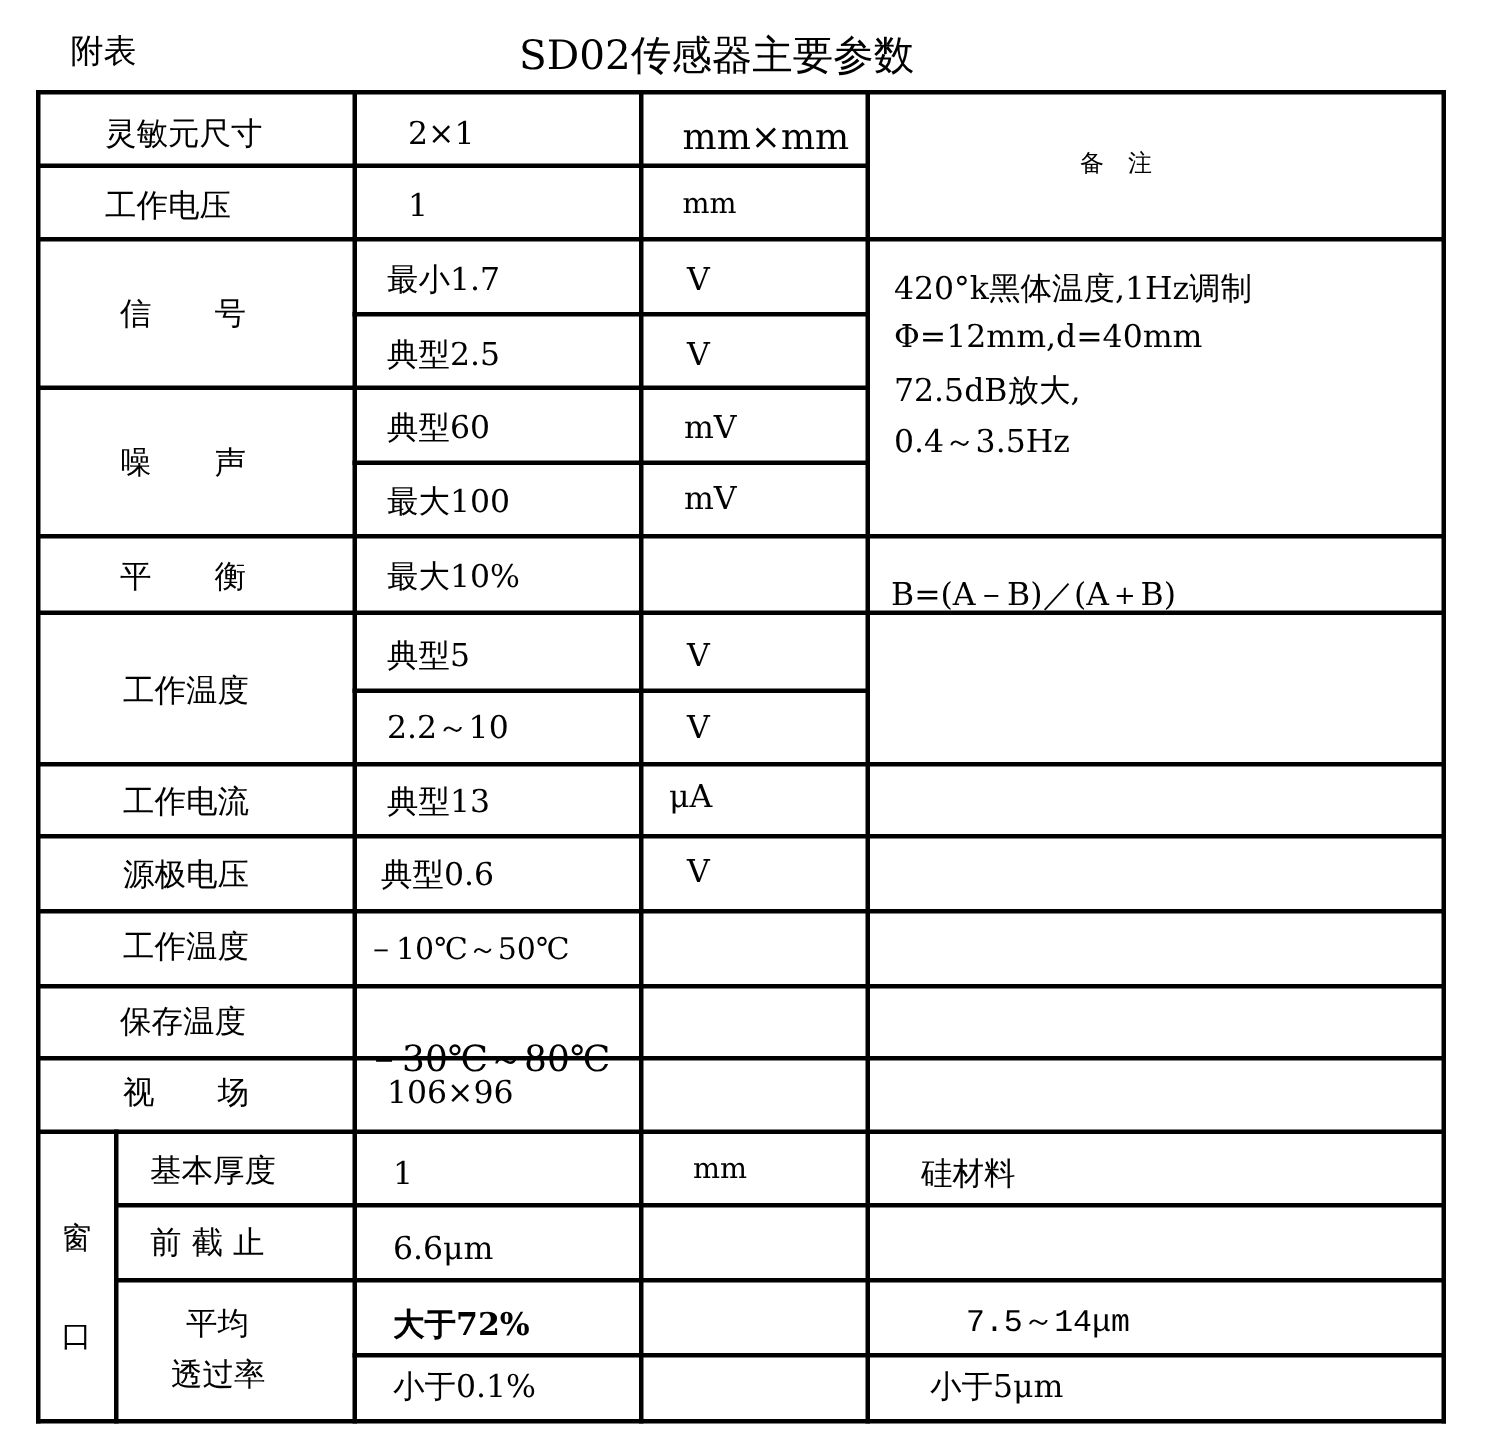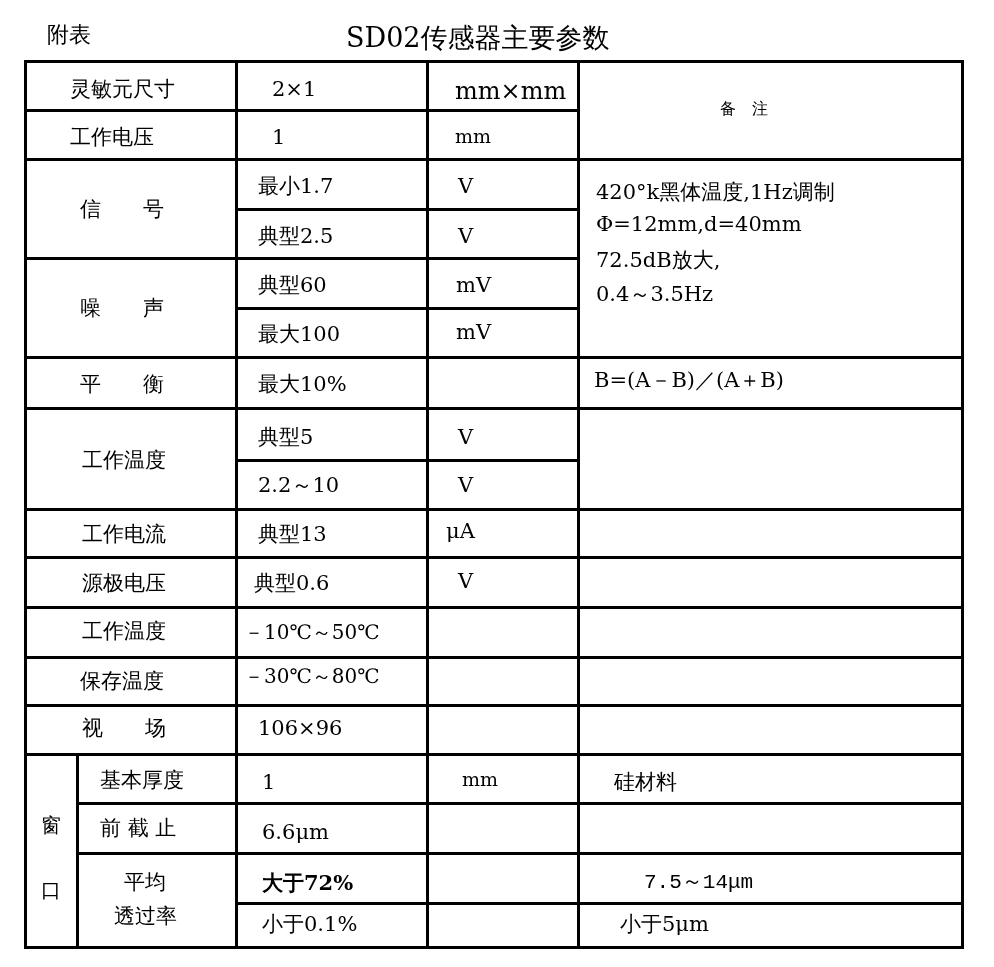--- a/index.html
+++ b/index.html
@@ -69,41 +69,41 @@
 <div class="t" style="left:596px;top:284px;">0.4～3.5Hz</div>
 
 <div class="t" style="left:80px;top:298px;">噪　　声</div>
 <div class="t" style="left:258px;top:275px;">典型60</div>
 <div class="t" style="left:456px;top:275px;">mV</div>
 <div class="t" style="left:258px;top:324px;">最大100</div>
 <div class="t" style="left:456px;top:322px;">mV</div>
 
 <div class="t" style="left:80px;top:374px;">平　　衡</div>
 <div class="t" style="left:258px;top:374px;">最大10%</div>
-<div class="t" style="left:594px;top:370px;">B=(A－B)／(A＋B)</div>
+<div class="t" style="left:594px;top:386px;">B=(A－B)／(A＋B)</div>
 
 <div class="t" style="left:82px;top:450px;">工作温度</div>
 <div class="t" style="left:258px;top:427px;text-align:right;">典型5</div>
 <div class="t" style="left:458px;top:427px;">V</div>
 <div class="t" style="left:258px;top:475px;">2.2～10</div>
 <div class="t" style="left:458px;top:475px;">V</div>
 
 <div class="t" style="left:82px;top:524px;">工作电流</div>
 <div class="t" style="left:258px;top:524px;">典型13</div>
 <div class="t" style="left:446px;top:521px;">μA</div>
 
 <div class="t" style="left:82px;top:573px;">源极电压</div>
 <div class="t" style="left:254px;top:573px;">典型0.6</div>
 <div class="t" style="left:458px;top:571px;">V</div>
 
 <div class="t" style="left:82px;top:621px;">工作温度</div>
 <div class="t" style="left:244px;top:622px;font-size:20px;">－10℃～50℃</div>
 
 <div class="t" style="left:80px;top:671px;">保存温度</div>
-<div class="t" style="left:244px;top:666px;font-size:20px;">－30℃～80℃</div>
+<div class="t" style="left:244px;top:694px;font-size:24px;">－30℃～80℃</div>
 
 <div class="t" style="left:82px;top:718px;">视　　场</div>
 <div class="t" style="left:258px;top:718px;">106×96</div>
 
 <div class="t" style="left:41px;top:815px;font-size:20px;">窗</div>
 <div class="t" style="left:41px;top:880px;font-size:20px;">口</div>
 
 <div class="t" style="left:100px;top:770px;">基本厚度</div>
 <div class="t" style="left:262px;top:772px;">1</div>
 <div class="t" style="left:462px;top:770px;font-size:19px;">mm</div>

